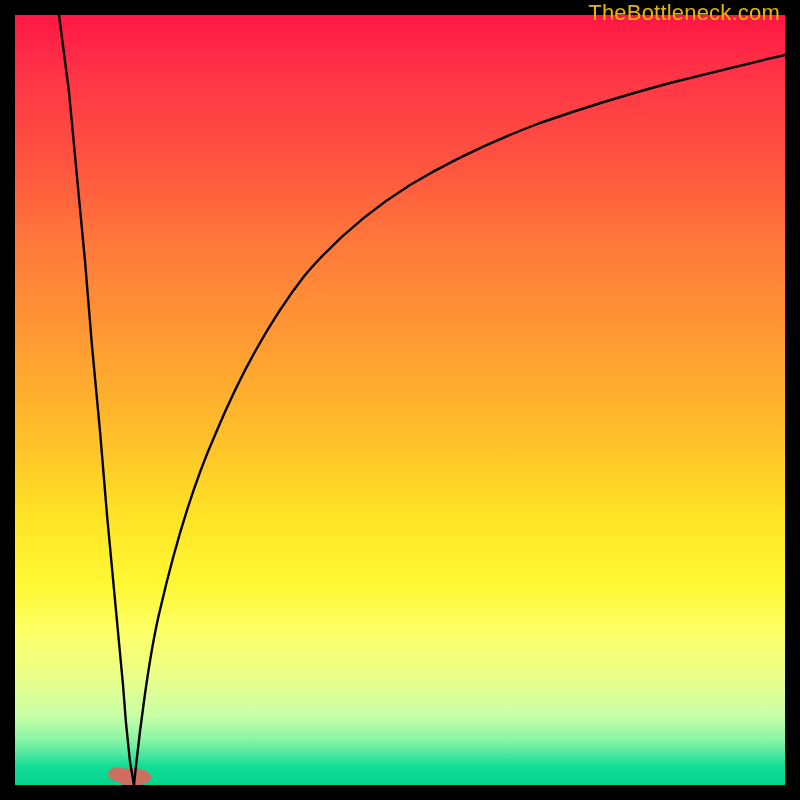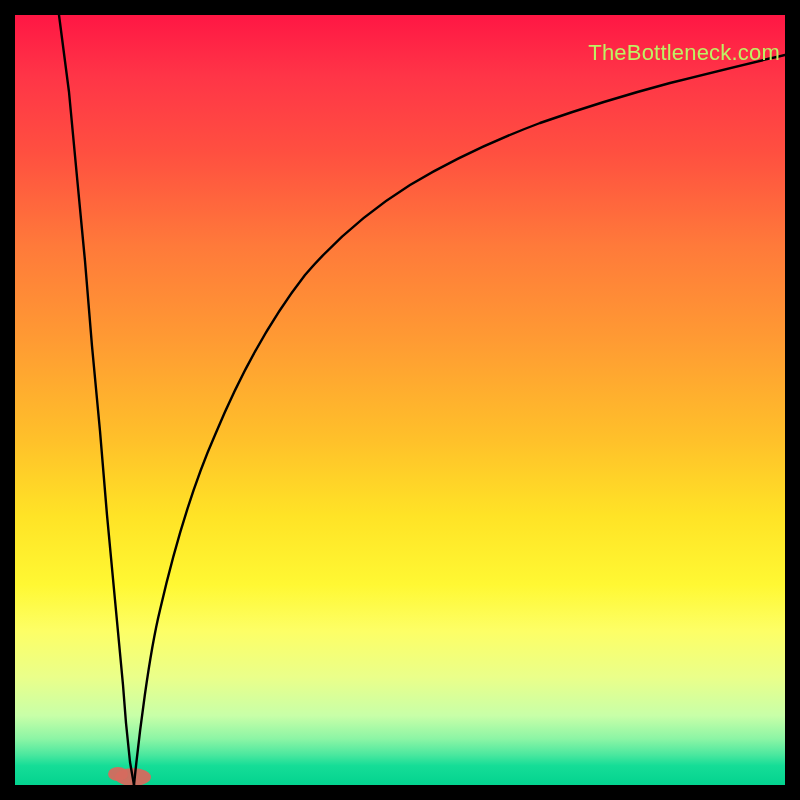--- a/index.html
+++ b/index.html
@@ -47,26 +47,25 @@
     position: absolute;
     left: 0;
     top: 0;
     width: 770px;
     height: 770px;
   }
   .watermark {
     position: absolute;
     top: 0px;
     right: 20px;
-    color: #bef264;
+    color: #eab308;
     font-size: 22px;
     font-weight: 500;
     letter-spacing: 0.2px;
     user-select: none;
-    margin-top: 40px;
   }
 </style>
 </head>
 <body>
 
 <div class="frame">
   <div class="gradient"></div>
 
   <svg class="curve" viewBox="0 0 770 770" preserveAspectRatio="none">
     <g>

